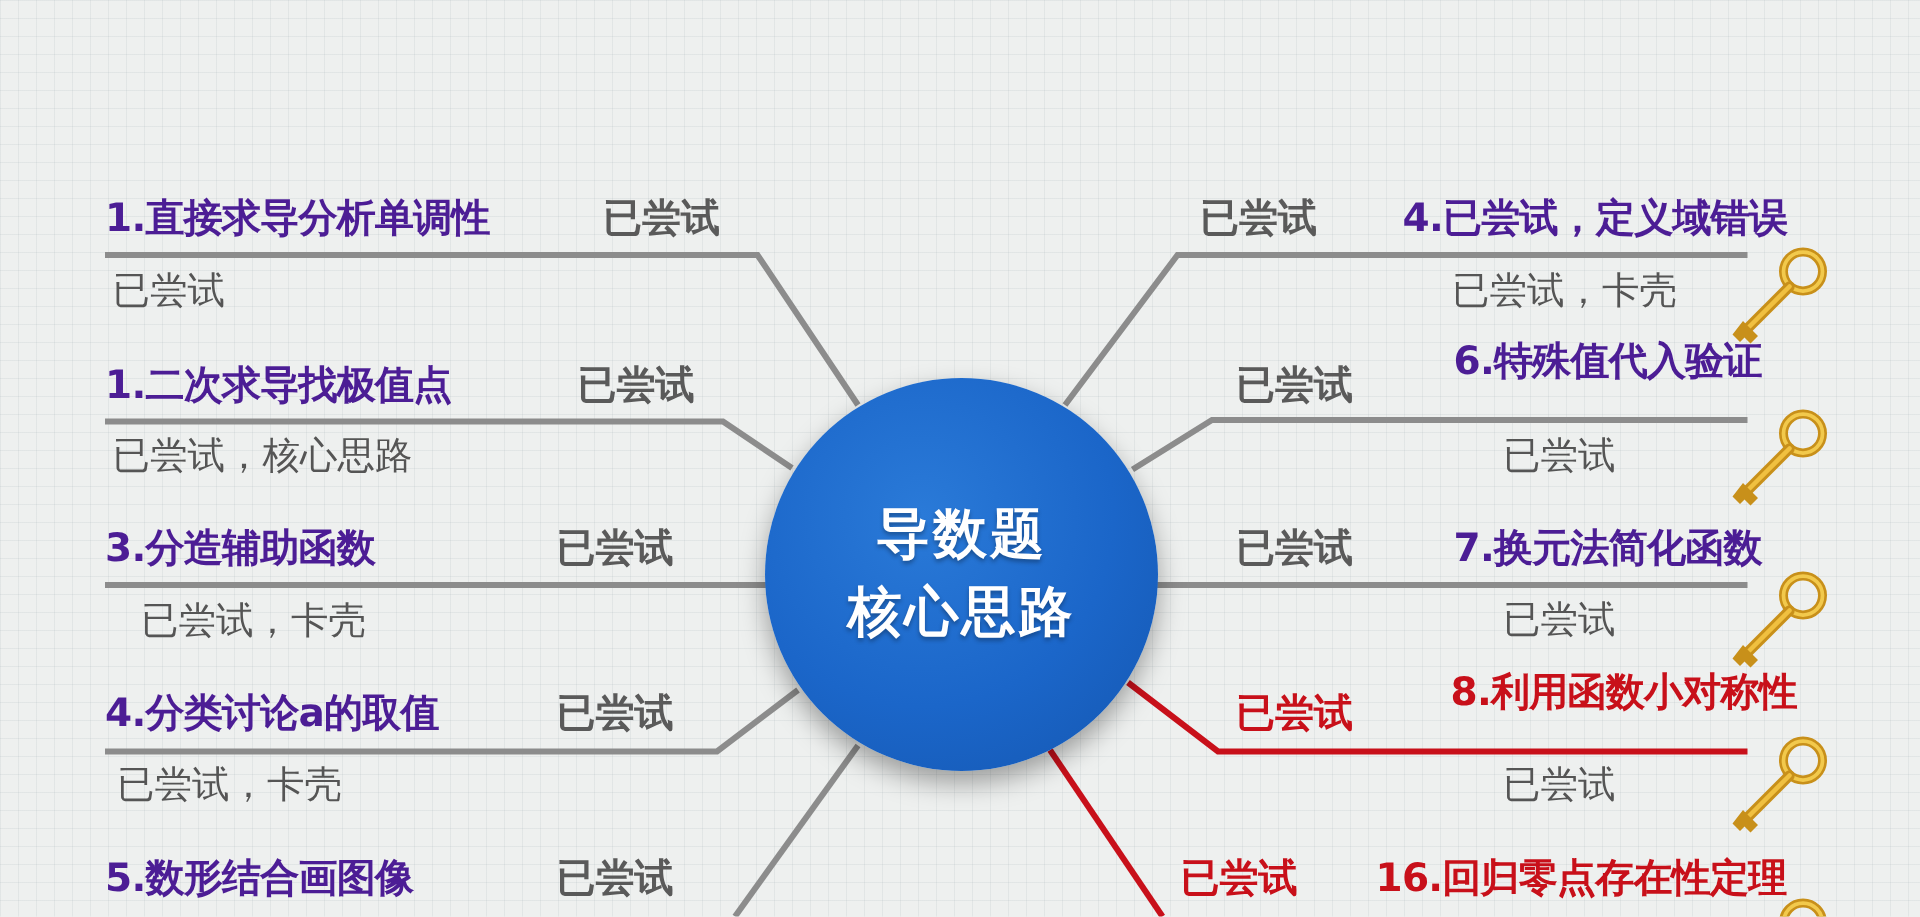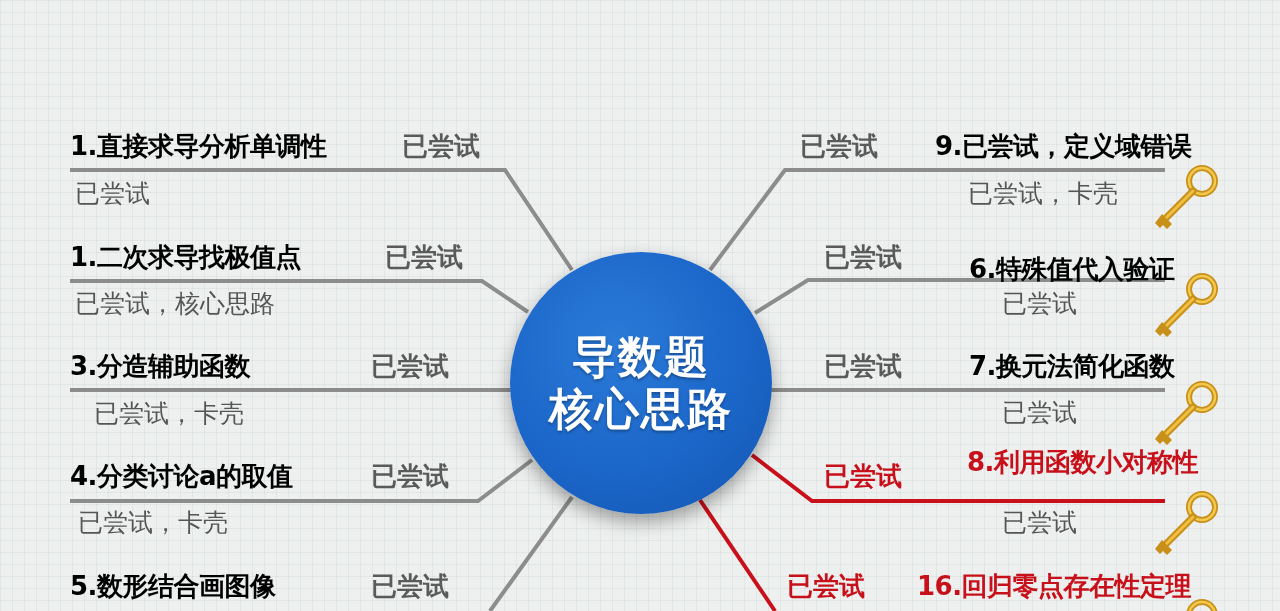--- a/index.html
+++ b/index.html
@@ -7,32 +7,32 @@
     width:1280px; height:611px; overflow:hidden; position:relative;
     background-color:#eef0ef;
     background-image:
       linear-gradient(rgba(170,180,185,0.18) 1px, transparent 1px),
       linear-gradient(90deg, rgba(170,180,185,0.18) 1px, transparent 1px);
     background-size: 12px 12px;
     font-family: "DejaVu Sans", "Liberation Sans", sans-serif;
   }
   svg.lines { position:absolute; left:0; top:0; }
   .t { position:absolute; white-space:nowrap; line-height:1; }
-  .title { font-weight:bold; font-size:26px; color:#000000; letter-spacing:-0.5px; }
+  .title { font-weight:bold; font-size:26px; color:#4c1d95; letter-spacing:-0.5px; }
   .tag { font-weight:bold; font-size:26px; color:#5a5a5a; }
   .note { font-size:25px; color:#555; }
   .red { color:#c8101a; }
   .hub {
     position:absolute; left:510px; top:252px; width:262px; height:262px;
     border-radius:50%;
     background: radial-gradient(circle at 40% 35%, #2a7ad8 0%, #1b66c9 55%, #1456b0 100%);
     box-shadow: 0 8px 18px rgba(0,0,0,0.35);
     display:flex; flex-direction:column; align-items:center; justify-content:center;
   }
-  .hub span { color:#fff; font-weight:bold; font-size:44px; line-height:52px; letter-spacing:2px; text-shadow:0 2px 3px rgba(0,0,0,0.3); }
+  .hub span { color:#fff; font-weight:bold; font-size:36px; line-height:52px; letter-spacing:2px; text-shadow:0 2px 3px rgba(0,0,0,0.3); }
   .key { position:absolute; width:70px; height:70px; }
 </style>
 </head>
 <body>
 
 <svg class="lines" width="1280" height="611">
   <g stroke="#8c8c8c" stroke-width="4" fill="none" stroke-linejoin="miter">
     <polyline points="70,170 505,170 572,270"></polyline>
     <polyline points="70,281 482,281 528,312"></polyline>
     <polyline points="70,390 520,390"></polyline>
@@ -66,25 +66,25 @@
 
 <div class="t title" style="left:70px;top:573px;">5.数形结合画图像</div>
 <div class="t tag" style="left:371px;top:573px;">已尝试</div>
 
 <div class="hub">
   <span>导数题</span>
   <span>核心思路</span>
 </div>
 
 <div class="t tag" style="left:800px;top:133px;">已尝试</div>
-<div class="t title" style="left:935px;top:133px;">9.已尝试，定义域错误</div>
+<div class="t title" style="left:935px;top:133px;">4.已尝试，定义域错误</div>
 <div class="t note" style="left:968px;top:181px;">已尝试，卡壳</div>
 
 <div class="t tag" style="left:824px;top:244px;">已尝试</div>
-<div class="t title" style="left:969px;top:256px;">6.特殊值代入验证</div>
+<div class="t title" style="left:969px;top:228px;">6.特殊值代入验证</div>
 <div class="t note" style="left:1002px;top:291px;">已尝试</div>
 
 <div class="t tag" style="left:824px;top:353px;">已尝试</div>
 <div class="t title" style="left:969px;top:353px;">7.换元法简化函数</div>
 <div class="t note" style="left:1002px;top:400px;">已尝试</div>
 
 <div class="t tag red" style="left:824px;top:463px;">已尝试</div>
 <div class="t title red" style="left:967px;top:449px;">8.利用函数小对称性</div>
 <div class="t note" style="left:1002px;top:510px;">已尝试</div>
 

